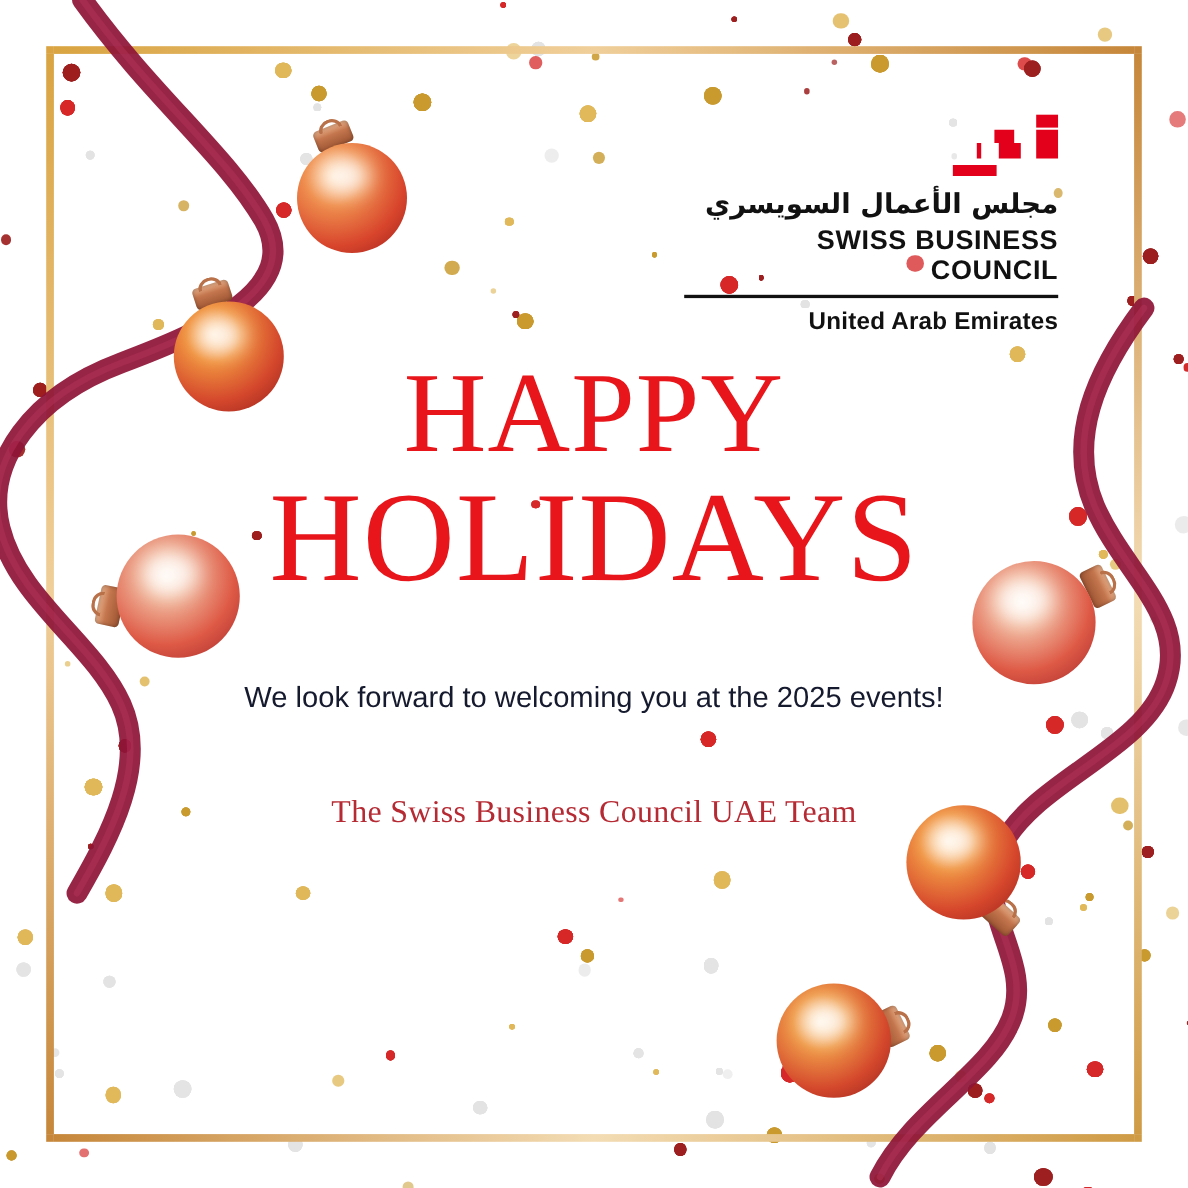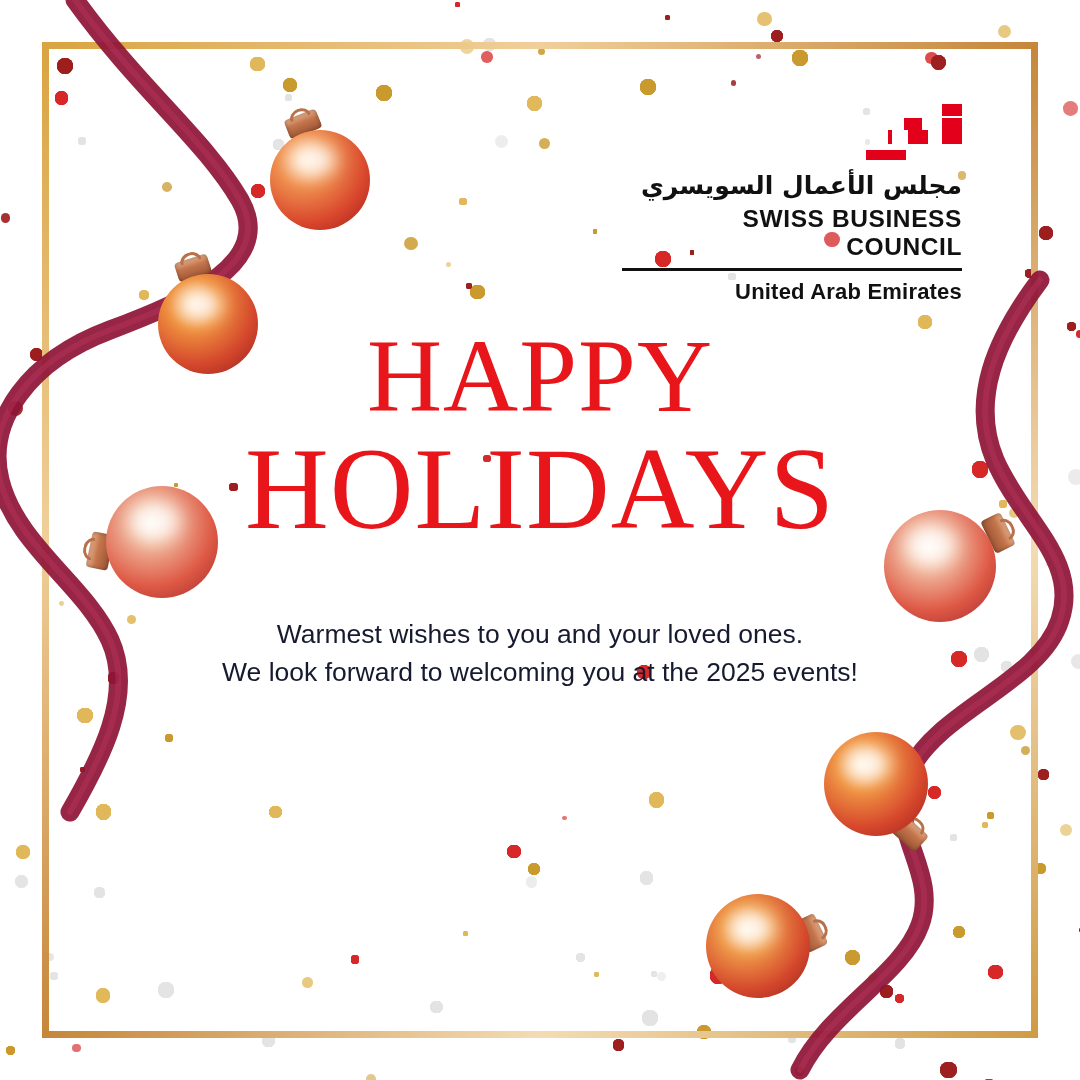--- a/index.html
+++ b/index.html
@@ -731,18 +731,18 @@
     <div class="logo-en">SWISS BUSINESS COUNCIL</div>
     <div class="logo-sub">United Arab Emirates</div>
   </div>
 
   <div id="headline">
     <span class="l1">HAPPY</span>
     <span class="l2">HOLIDAYS</span>
   </div>
 
   <div id="message">
-    <div>Warmest wishes to you and your loved ones.</div>
     <div>We look forward to welcoming you at the 2025 events!</div>
   </div>
 
+  <div id="signature">The Swiss Business Council UAE Team</div>
 
 </div>
 
 </body></html>

